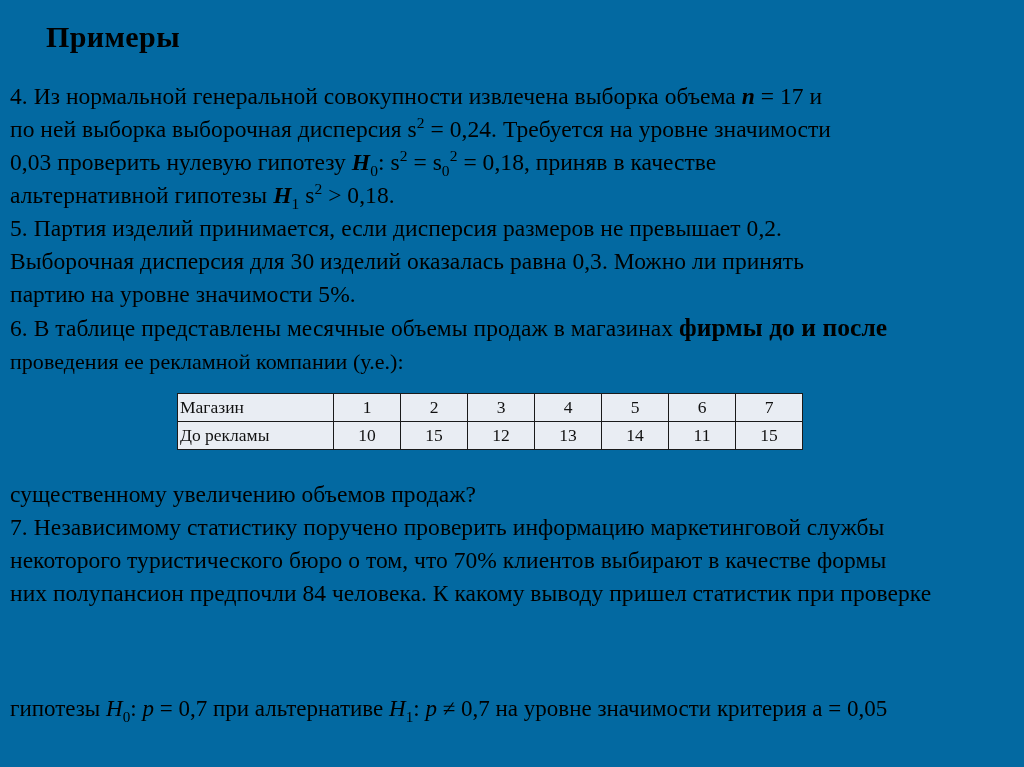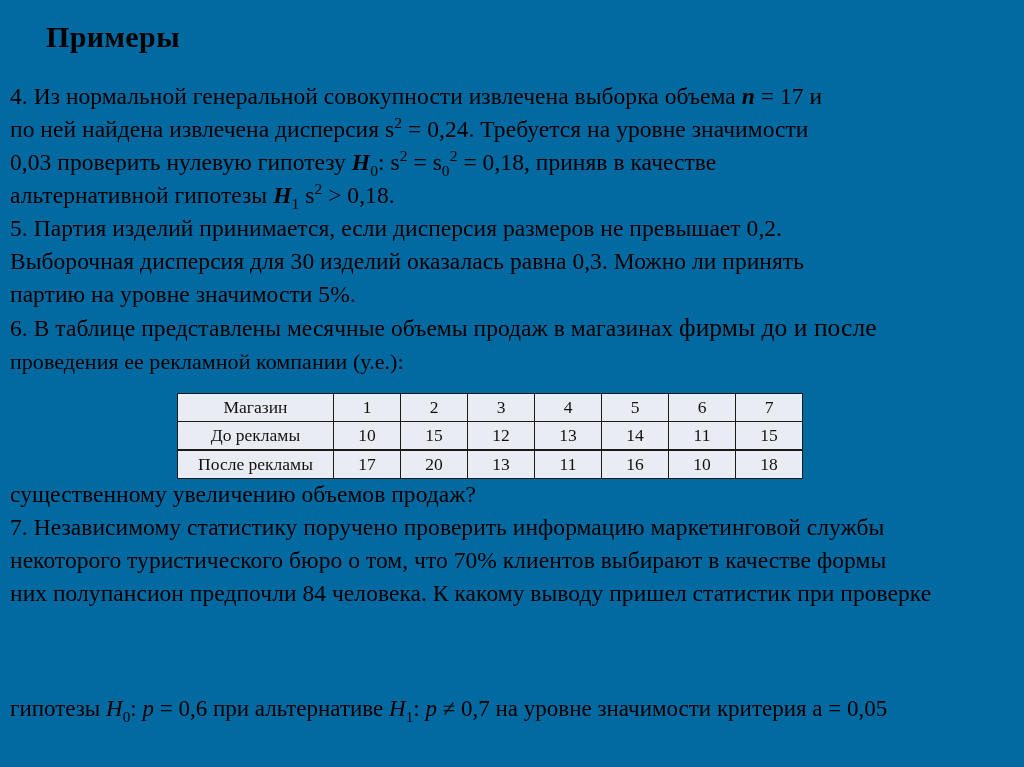--- a/index.html
+++ b/index.html
@@ -55,21 +55,21 @@
   .up {
     font-size: 0.66em;
     vertical-align: super;
     line-height: 0;
   }
   .sub {
     font-size: 0.66em;
     vertical-align: sub;
     line-height: 0;
   }
-  .bigger { font-size: 25.5px; }
+  .bigger { font-size: 25.5px; font-weight: bold; }
 
   
   .table-gap { height: 100px; }
 
   
   .table-wrap {
     position: absolute;
     left: 177px;
     top: 393px;
   }
@@ -85,21 +85,21 @@
     font-weight: normal;
     font-size: 17.5px;
     text-align: center;
     height: 27px;
     padding: 0 2px;
     color: #111111;
     line-height: 1;
   }
   table.sales td.rowhead, table.sales th.rowhead {
     width: 151px;
-    text-align: center;
+    text-align: left;
     font-size: 17.5px;
   }
   table.sales td.num, table.sales th.num {
     width: 62px;
   }
   table.sales tr.r-after td {
     border-top-width: 2px;
   }
   table.sales tr.r-head th {
     border-bottom-width: 1px;
@@ -119,21 +119,21 @@
 <body>
 
 <div class="slide">
 
   <div class="title">Примеры</div>
 
   <div class="body-block">
 
     <div class="line"><span>4. Из нормальной генеральной совокупности извлечена выборка объема </span><span class="bi">n</span><span> = 17 и</span></div>
 
-    <div class="line"><span>по ней найдена извлечена дисперсия s</span><span class="up">2</span><span> = 0,24. Требуется на уровне значимости</span></div>
+    <div class="line"><span>по ней выборка выборочная дисперсия s</span><span class="up">2</span><span> = 0,24. Требуется на уровне значимости</span></div>
 
     <div class="line"><span>0,03 проверить нулевую гипотезу </span><span class="bi">H</span><span class="sub">0</span><span>: s</span><span class="up">2</span><span> = s</span><span class="sub">0</span><span class="up">2</span><span> = 0,18, приняв в качестве</span></div>
 
     <div class="line"><span>альтернативной гипотезы </span><span class="bi">H</span><span class="sub">1</span><span> s</span><span class="up">2</span><span> &gt; 0,18.</span></div>
 
     <div class="line">5. Партия изделий принимается, если дисперсия размеров не превышает 0,2.</div>
     <div class="line">Выборочная дисперсия для 30 изделий оказалась равна 0,3. Можно ли принять</div>
     <div class="line">партию на уровне значимости 5%.</div>
 
     <div class="line"><span>6. В таблице представлены месячные объемы продаж в магазинах </span><span class="bigger">фирмы до и после</span></div>
@@ -165,29 +165,19 @@
       <tr>
         <td class="rowhead">До рекламы</td>
         <td class="num">10</td>
         <td class="num">15</td>
         <td class="num">12</td>
         <td class="num">13</td>
         <td class="num">14</td>
         <td class="num">11</td>
         <td class="num">15</td>
       </tr>
-      <tr class="r-after">
-        <td class="rowhead">После рекламы</td>
-        <td class="num">17</td>
-        <td class="num">20</td>
-        <td class="num">13</td>
-        <td class="num">11</td>
-        <td class="num">16</td>
-        <td class="num">10</td>
-        <td class="num">18</td>
-      </tr>
     </tbody>
       </table>
   </div>
 
-  <div class="final-line"><span>гипотезы </span><span class="ital">H</span><span class="sub">0</span><span>: </span><span class="ital">p</span><span> = 0,6 при альтернативе </span><span class="ital">H</span><span class="sub">1</span><span>: </span><span class="ital">p</span><span> ≠  0,7 на уровне значимости критерия a = 0,05</span></div>
+  <div class="final-line"><span>гипотезы </span><span class="ital">H</span><span class="sub">0</span><span>: </span><span class="ital">p</span><span> = 0,7 при альтернативе </span><span class="ital">H</span><span class="sub">1</span><span>: </span><span class="ital">p</span><span> ≠  0,7 на уровне значимости критерия a = 0,05</span></div>
 
 </div>
 
 </body></html>

